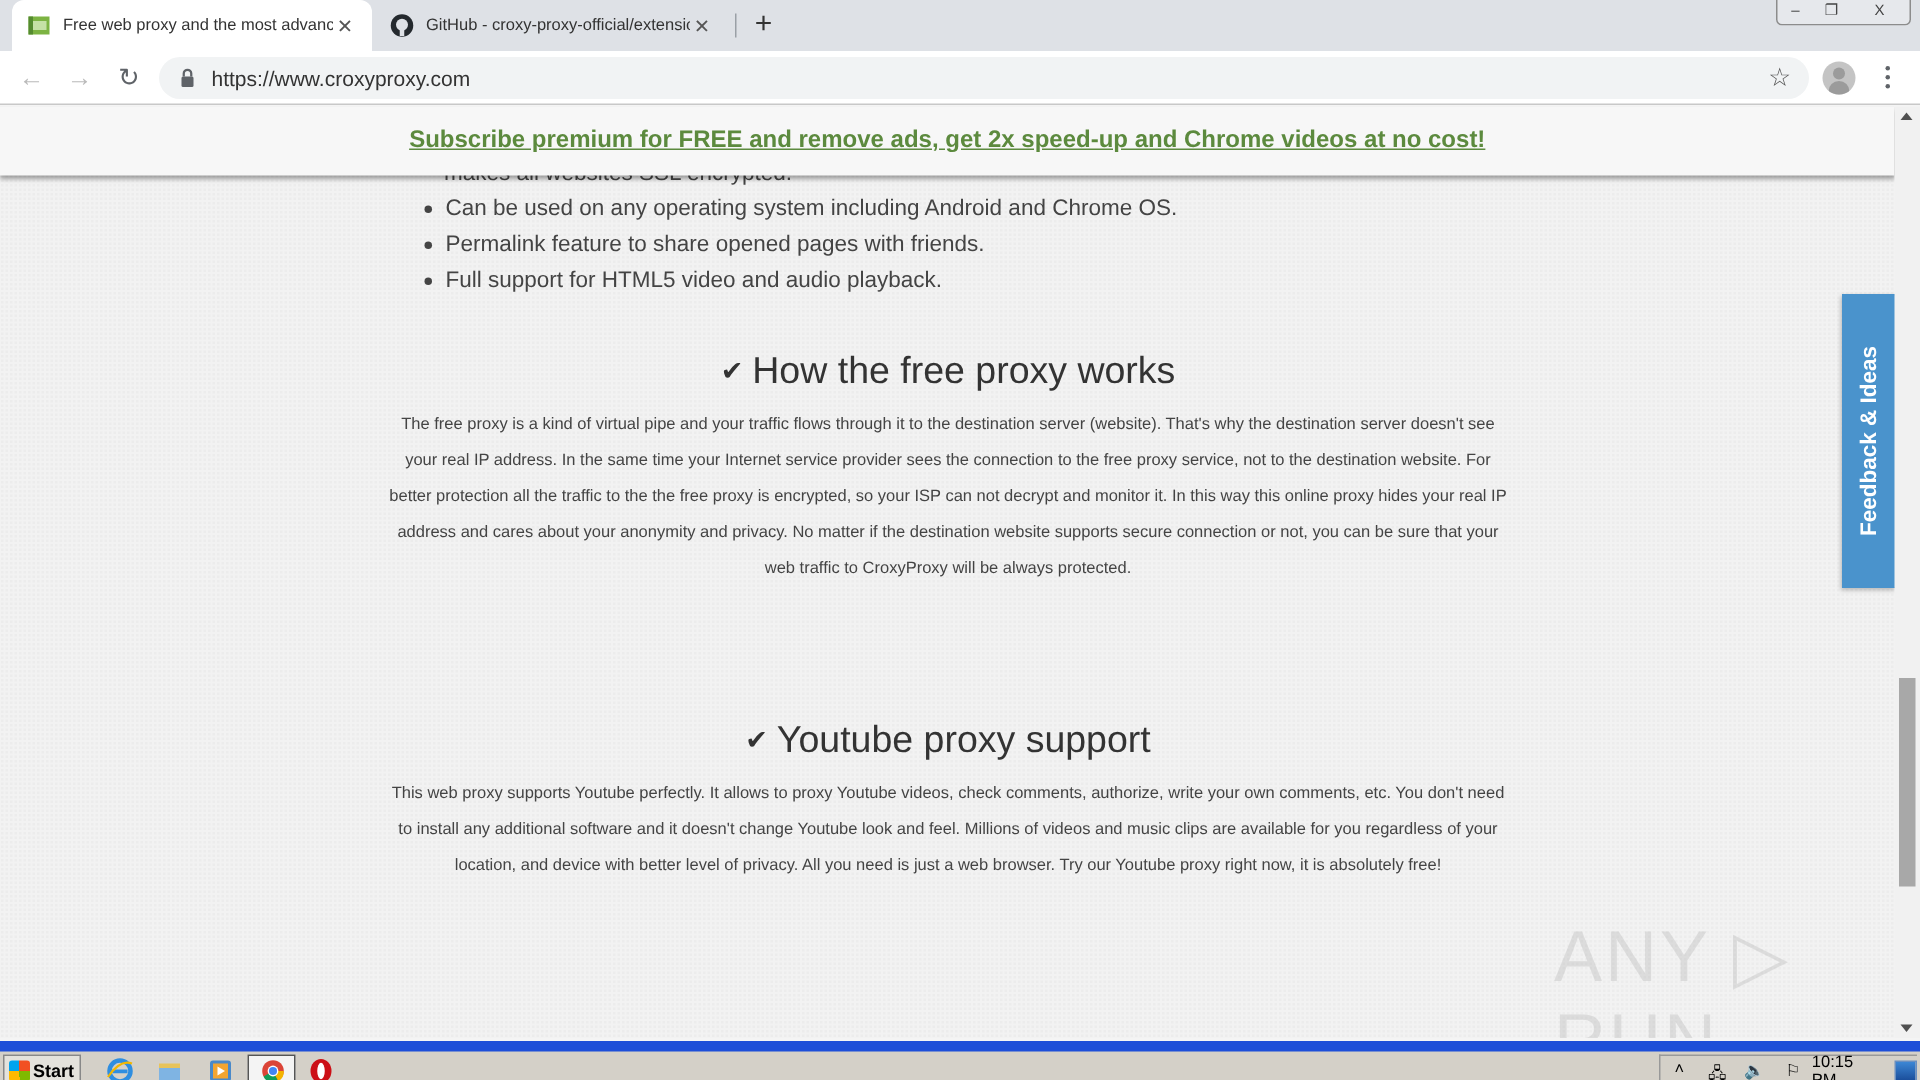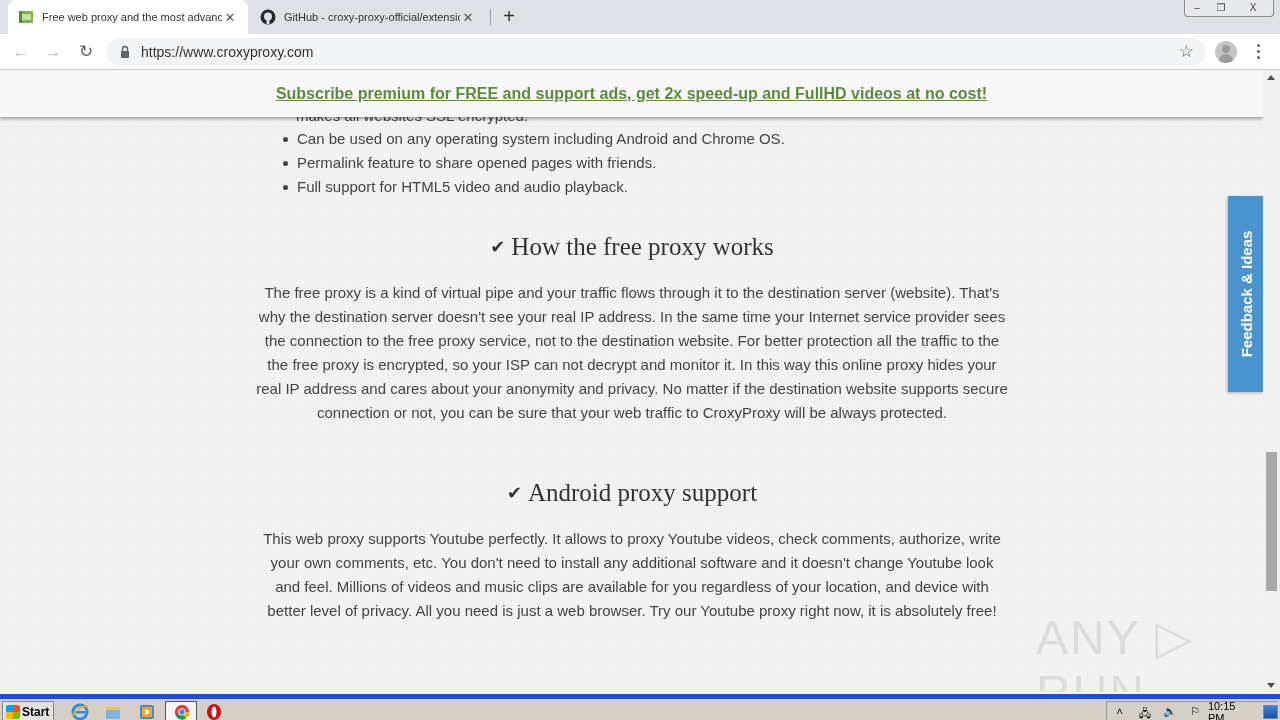--- a/index.html
+++ b/index.html
@@ -40,37 +40,37 @@
   .banner { position: absolute; left: 0; top: 0; width: 1263px; height: 46px; background: #f7f7f7; box-shadow: 0 2px 3px rgba(0,0,0,0.35); text-align: center; z-index: 3; }
   .banner a { display: inline-block; margin-top: 14px; font-size: 16px; font-weight: bold; color: #5c8a3e; text-decoration: underline; }
 
   .content { position: absolute; left: 256px; top: 0; width: 752px; color: #444; }
   .cut-li { position: absolute; left: 40px; top: 36px; font-size: 15px; color: #444; }
   ul.features { position: absolute; left: 24px; top: 56px; list-style: none; }
   ul.features li { position: relative; font-size: 15px; line-height: 24px; padding-left: 17px; color: #444; }
   ul.features li::before { content: ""; position: absolute; left: 3px; top: 10px; width: 5px; height: 5px; border-radius: 50%; background: #444; }
 
   .section { position: absolute; left: 0; width: 752px; text-align: center; }
-  .section h2 { font-size: 25px; font-weight: normal; color: #333; height: 36px; line-height: 36px; font-family: Liberation Serif, serif; }
+  .section h2 { font-size: 25px; font-weight: normal; color: #333; height: 36px; line-height: 36px; }
   .section h2 .check { font-size: 18px; margin-right: 6px; vertical-align: 2px; }
-  .section p { font-size: 15px; line-height: 24px; color: #444; margin-top: 16px; }
+  .section p { font-size: 11px; line-height: 24px; color: #444; margin-top: 6px; }
 
   .feedback { position: absolute; left: 1228px; top: 125px; width: 36px; height: 196px; background: #4a93cc; box-shadow: -1px 1px 3px rgba(0,0,0,0.25); z-index: 4; }
   .feedback span { position: absolute; left: 50%; top: 50%; transform: translate(-50%, -50%) rotate(-90deg); white-space: nowrap; color: #fff; font-weight: bold; font-size: 15px; }
 
   .watermark { position: absolute; left: 1036px; top: 538px; font-size: 48px; color: rgba(180,180,180,0.35); letter-spacing: 2px; font-family: "Liberation Sans", sans-serif; }
 
   
   .vscroll { position: absolute; left: 1263px; top: 71px; width: 17px; height: 621px; background: #f1f1f1; }
   .vscroll .arrow-up { position: absolute; left: 4px; top: 4px; width: 0; height: 0; border-left: 4px solid transparent; border-right: 4px solid transparent; border-bottom: 5px solid #505050; }
   .vscroll .arrow-down { position: absolute; left: 4px; bottom: 4px; width: 0; height: 0; border-left: 4px solid transparent; border-right: 4px solid transparent; border-top: 5px solid #505050; }
   .vscroll .thumb { position: absolute; left: 3px; top: 381px; width: 11px; height: 139px; background: #a8a8a8; }
 
   
-  .taskbar { position: absolute; left: 0; top: 694px; width: 1280px; height: 26px; background: #d4d0c8; border-top: 5px solid #1d4ed8; }
+  .taskbar { position: absolute; left: 0; top: 694px; width: 1280px; height: 26px; background: #d4d0c8; border-top: 7px solid #1d4ed8; }
   .start { position: absolute; left: 2px; top: 2px; width: 52px; height: 22px; border: 1px solid #888; background: #e4e2dc; display: flex; align-items: center; padding-left: 3px; font-weight: bold; font-size: 12px; color: #000; }
   .start .flag { width: 14px; height: 14px; margin-right: 2px; background: conic-gradient(#f25022 0 25%, #7fba00 0 50%, #ffb900 0 75%, #00a4ef 0); border-radius: 2px; }
   .tb-icon { position: absolute; top: 3px; width: 20px; height: 20px; }
   .tb-chrome-wrap { position: absolute; left: 165px; top: 2px; width: 32px; height: 22px; border: 1px solid #555; background: #f4f4f4; }
   .tray { position: absolute; left: 1106px; top: 2px; width: 172px; height: 22px; border: 1px solid #999; border-right: none; display: flex; align-items: center; font-size: 11px; color: #000; }
   .tray .ti { width: 16px; height: 14px; margin: 0 5px; font-size: 11px; text-align: center; }
   .tray .clock { margin-left: 0; }
   .tray .desk { width: 16px; height: 14px; margin-left: 10px; background: linear-gradient(#3c86d4, #1b4f9c); border: 1px solid #6a8fc0; }
 </style>
 </head>
@@ -122,38 +122,38 @@
   </div>
   <div class="menu">
       <i></i>
       <i></i>
       <i></i>
     </div>
 </div>
 
 <div class="viewport">
   <div class="banner">
-    <a>Subscribe premium for FREE and support ads, get 2x speed-up and FullHD videos at no cost!</a>
+    <a>Subscribe premium for FREE and remove ads, get 2x speed-up and Chrome videos at no cost!</a>
   </div>
 
   <div class="content">
     <div class="cut-li">makes all websites SSL encrypted.</div>
     <ul class="features">
       <li>Can be used on any operating system including Android and Chrome OS.</li>
       <li>Permalink feature to share opened pages with friends.</li>
       <li>Full support for HTML5 video and audio playback.</li>
     </ul>
 
     <div class="section" style="top:158px">
       <h2><span class="check">✔</span><span>How the free proxy works</span></h2>
       <p>The free proxy is a kind of virtual pipe and your traffic flows through it to the destination server (website). That's why the destination server doesn't see your real IP address. In the same time your Internet service provider sees the connection to the free proxy service, not to the destination website. For better protection all the traffic to the the free proxy is encrypted, so your ISP can not decrypt and monitor it. In this way this online proxy hides your real IP address and cares about your anonymity and privacy. No matter if the destination website supports secure connection or not, you can be sure that your web traffic to CroxyProxy will be always protected.</p>
     </div>
 
     <div class="section" style="top:404px">
-      <h2><span class="check">✔</span><span>Android proxy support</span></h2>
+      <h2><span class="check">✔</span><span>Youtube proxy support</span></h2>
       <p>This web proxy supports Youtube perfectly. It allows to proxy Youtube videos, check comments, authorize, write your own comments, etc. You don't need to install any additional software and it doesn't change Youtube look and feel. Millions of videos and music clips are available for you regardless of your location, and device with better level of privacy. All you need is just a web browser. Try our Youtube proxy right now, it is absolutely free!</p>
     </div>
 
     <div class="section" style="top:624px">
       <h2><span class="check">✔</span><span>The best free proxy</span></h2>
     </div>
   </div>
 
   <div class="feedback">
     <span>Feedback &amp; Ideas</span>

